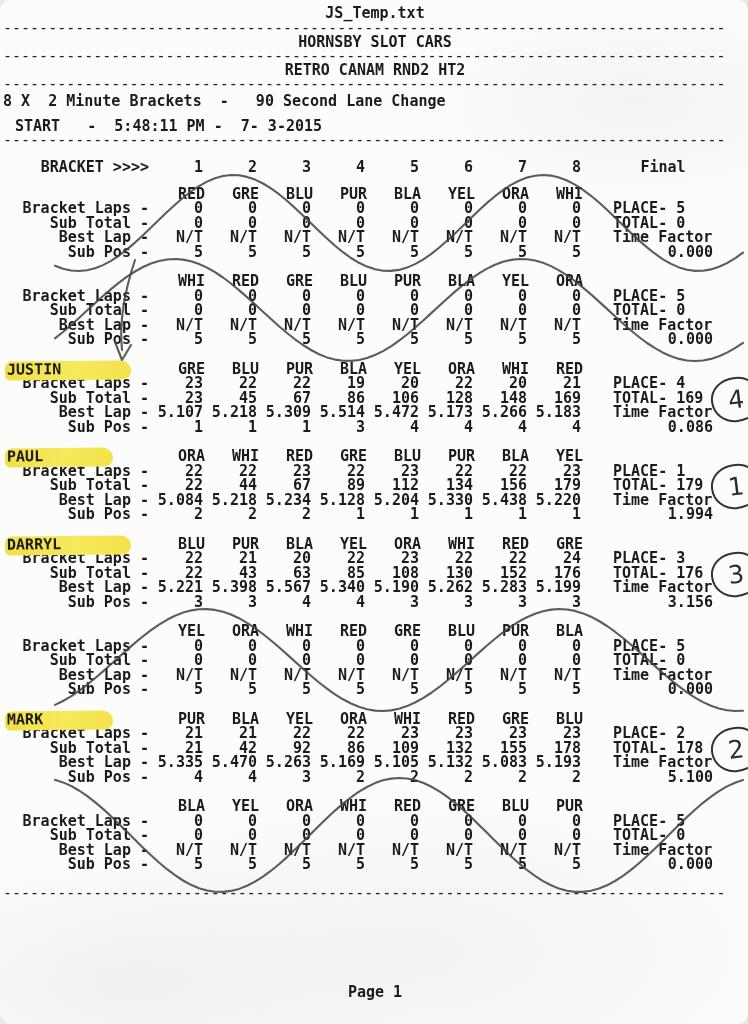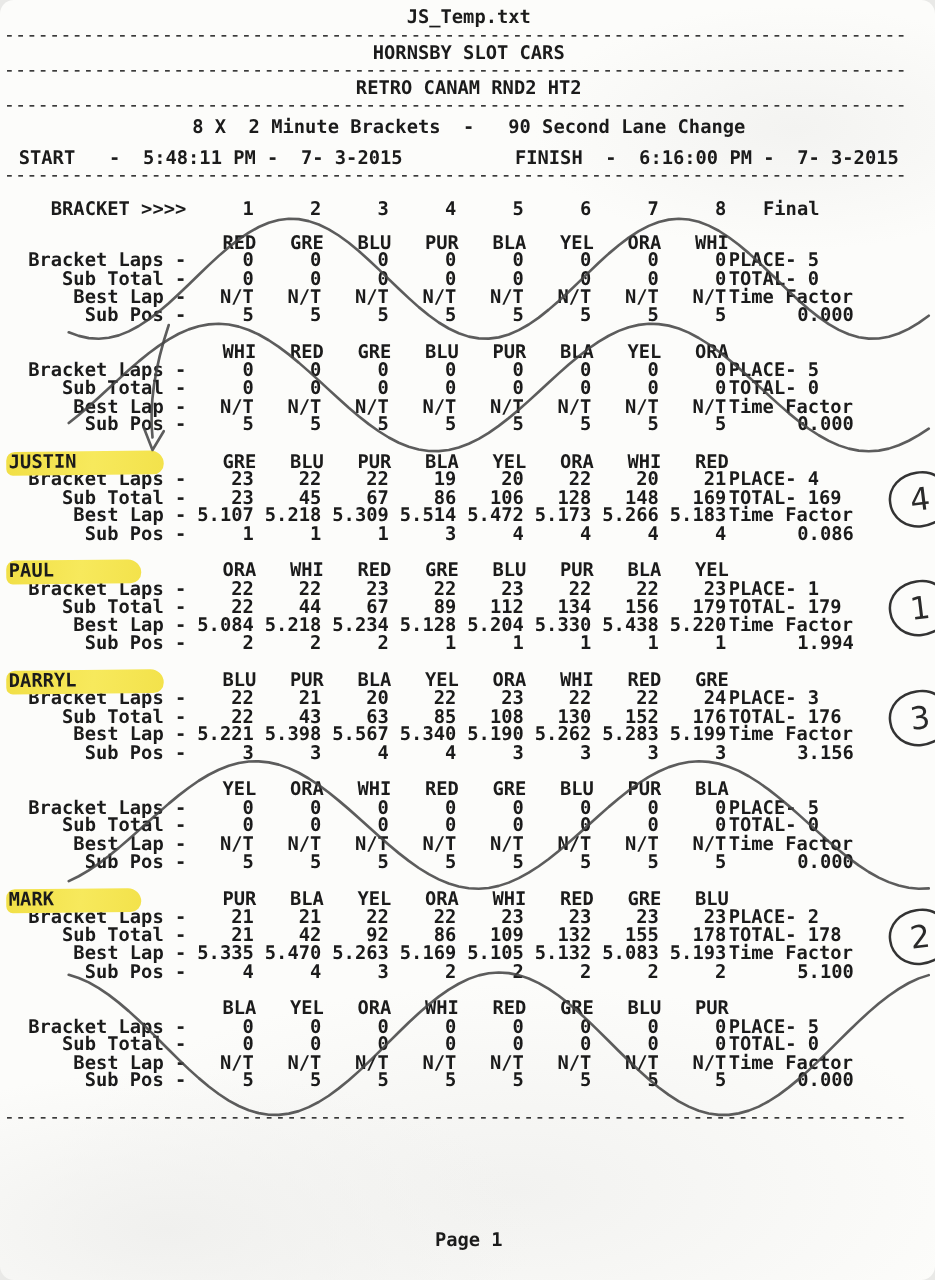--- a/index.html
+++ b/index.html
@@ -19,32 +19,32 @@
     font-size:15px;
     font-weight:700;
     color:#1b1b1b;
     border-radius:11px;
     -webkit-font-smoothing:antialiased;
   }
   .doc-title{height:18px;line-height:18px;text-align:center;}
   .divider{height:13px;line-height:13px;white-space:pre;overflow:hidden;font-weight:400;color:#222;}
   .org{height:15px;line-height:15px;text-align:center;}
   .event{height:15px;line-height:15px;text-align:center;}
-  .format{height:15px;line-height:15px;margin-top:3px;text-align:center;white-space:pre;}
+  .format{height:15px;line-height:15px;margin-top:3px;white-space:pre;}
   .session{height:15px;line-height:15px;margin-top:10px;display:flex;justify-content:space-between;
            padding:0 28px 0 12px;white-space:pre;}
   .bracket-header{margin-top:13px;height:14.5px;display:flex;}
   #blocks{margin-top:12px;}
   .block{position:relative;margin-bottom:15px;}
   .row{display:flex;height:14.5px;}
   .cell{flex:0 0 auto;white-space:pre;line-height:14.5px;overflow:visible;}
   .label-col{width:146px;text-align:right;}
   .name-cell{text-align:left;padding-left:2px;}
   .v{width:54px;text-align:right;}
-  .final{margin-left:2px;width:100px;text-align:left;}
+  .final{margin-left:32px;width:100px;text-align:left;}
   .final.center{text-align:center;}
   .final.right{text-align:right;}
   .hl{
     display:inline-block;
     background:linear-gradient(97deg,#f1df46 0%,#f7e95c 55%,#f3e24b 100%);
     padding:1px 70px 3px 2px;
     margin-top:-3px;
     border-radius:9px 14px 11px 7px;
     transform:rotate(-0.6deg);
   }
@@ -69,21 +69,20 @@
 
   <div class="doc-title">JS_Temp.txt</div>
   <div class="divider">--------------------------------------------------------------------------------</div>
   <div class="org">HORNSBY SLOT CARS</div>
   <div class="divider">--------------------------------------------------------------------------------</div>
   <div class="event">RETRO CANAM RND2 HT2</div>
   <div class="divider">--------------------------------------------------------------------------------</div>
   <div class="format">8 X  2 Minute Brackets  -   90 Second Lane Change</div>
   <div class="session">
     <span>START   -  5:48:11 PM -  7- 3-2015</span>
-    <span>FINISH  -  6:16:00 PM -  7- 3-2015</span>
   </div>
   <div class="divider">--------------------------------------------------------------------------------</div>
 
   <div class="bracket-header">
     <div class="cell label-col">BRACKET &gt;&gt;&gt;&gt;</div>
     <div class="cell v">1</div>
     <div class="cell v">2</div>
     <div class="cell v">3</div>
     <div class="cell v">4</div>
     <div class="cell v">5</div>

